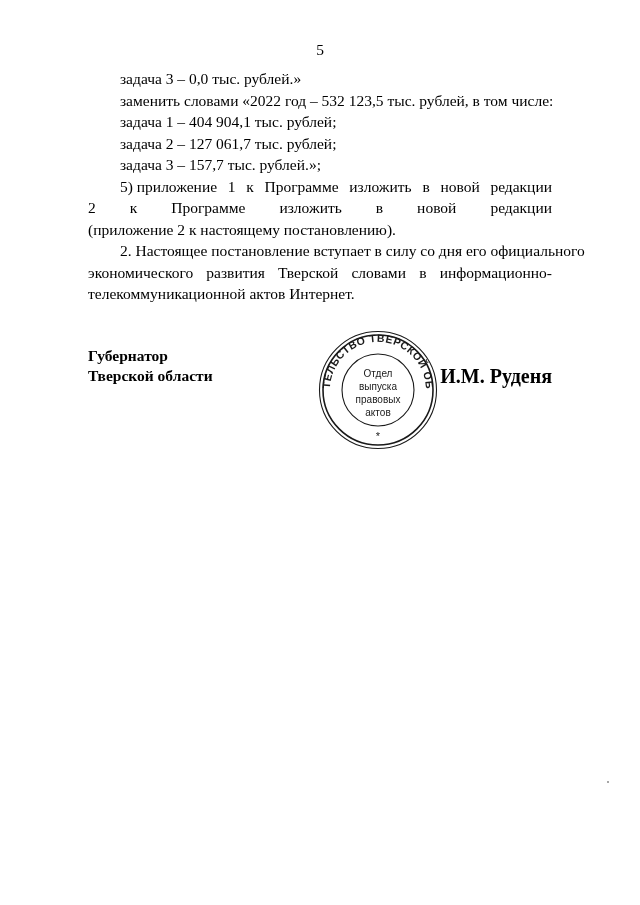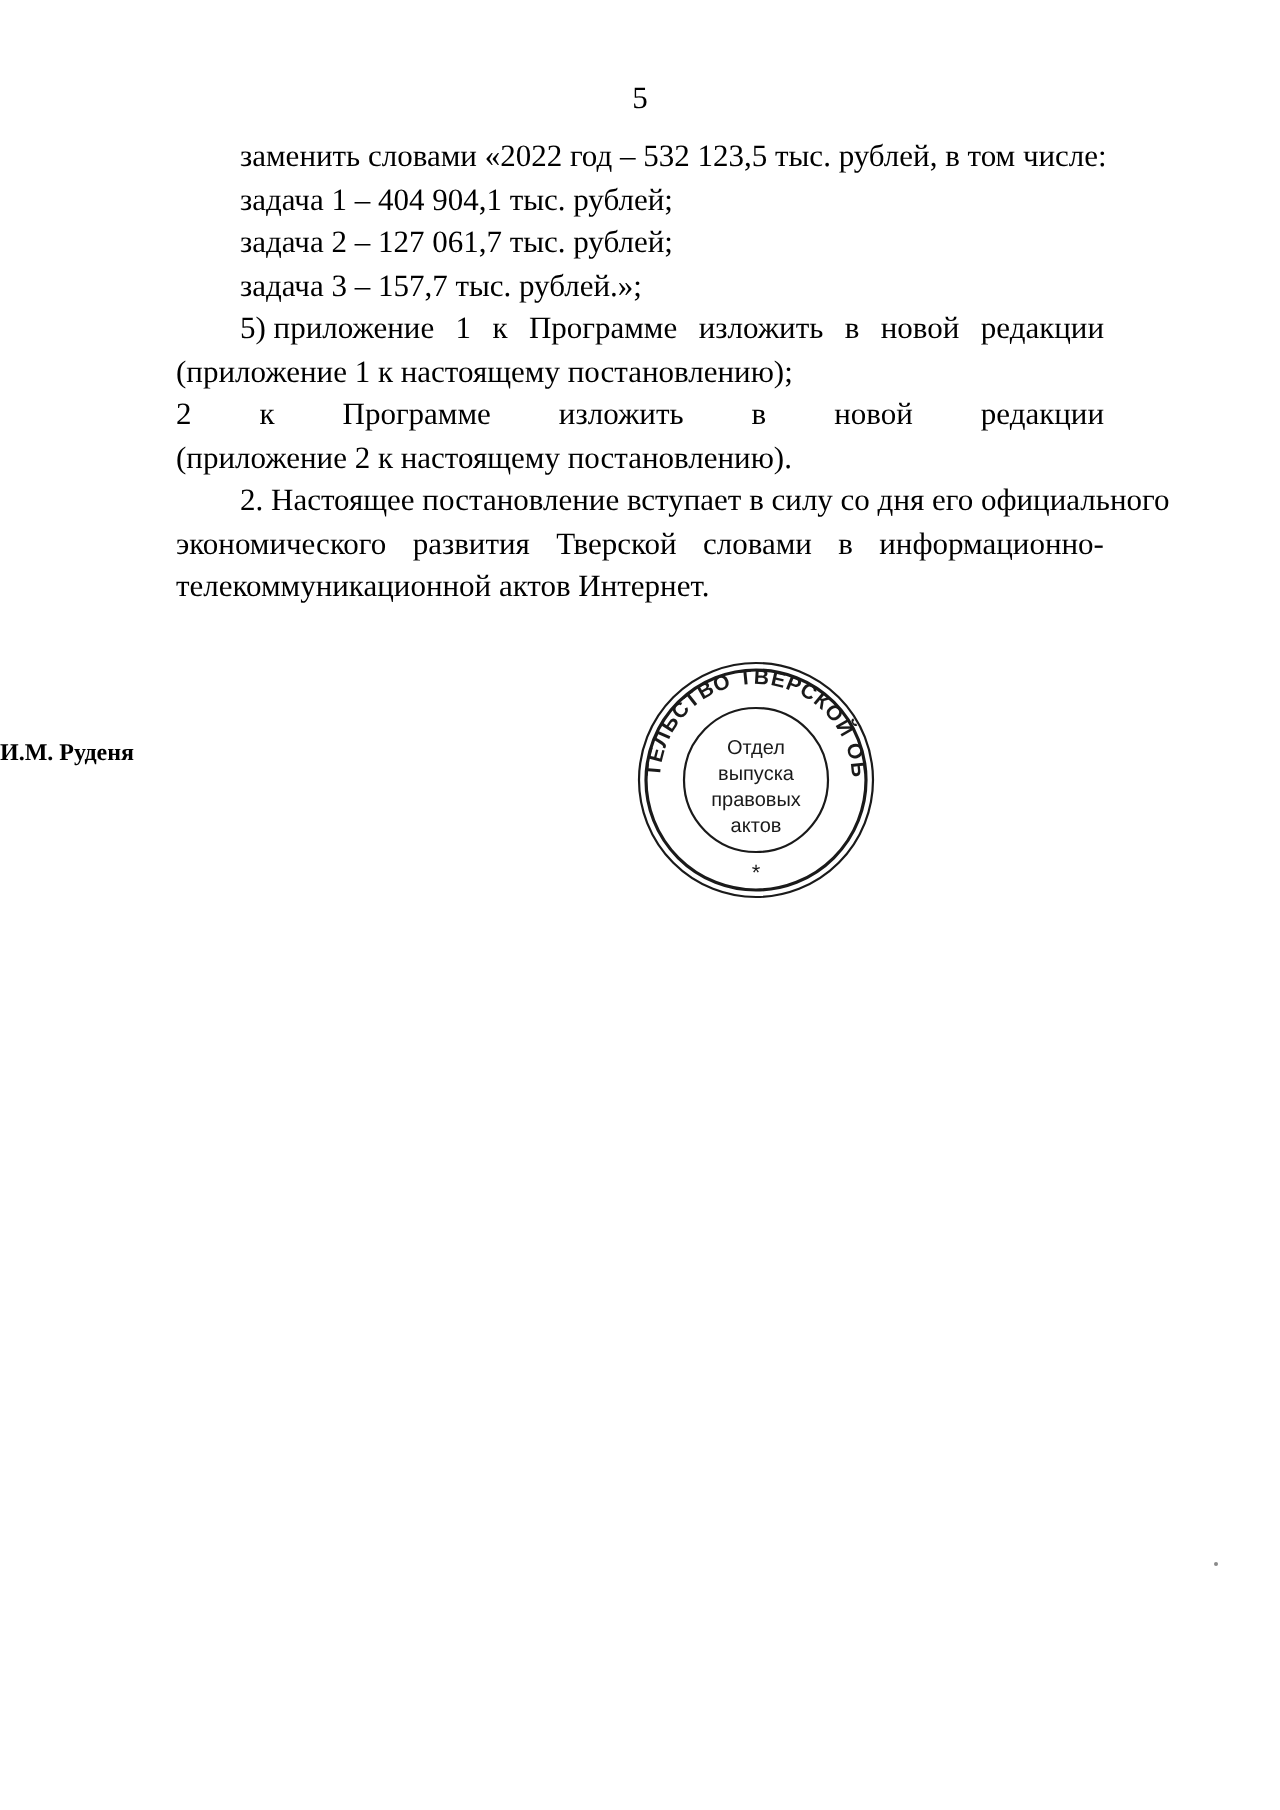--- a/index.html
+++ b/index.html
@@ -65,22 +65,23 @@
     left: 88px;
     font-weight: bold;
     font-size: 15.5px;
     line-height: 20px;
   }
   .sig-name {
     position: absolute;
     top: 366px;
     left: 0;
     width: 552px;
+    text-align: right;
     font-weight: bold;
-    font-size: 12px;
+    font-size: 20px;
     line-height: 20px;
   }
 
   
   .stamp {
     position: absolute;
     left: 318px;
     top: 330px;
     width: 120px;
     height: 120px;
@@ -99,36 +100,36 @@
 </style>
 </head>
 <body>
 
 <div class="page">
 
   <div class="page-number">5</div>
 
   <div class="body-block">
 
+    <div class="line indent">задача 3 – 0,0 тыс. рублей.»</div>
     <div class="line indent">заменить словами «2022 год – 532 123,5 тыс. рублей, в том числе:</div>
     <div class="line indent">задача 1 – 404 904,1 тыс. рублей;</div>
     <div class="line indent">задача 2 – 127 061,7 тыс. рублей;</div>
     <div class="line indent">задача 3 – 157,7 тыс. рублей.»;</div>
 
     <div class="jrow spread">
       <span class="lead">5) приложение</span>
       <span>1</span>
       <span>к</span>
       <span>Программе</span>
       <span>изложить</span>
       <span>в</span>
       <span>новой</span>
       <span>редакции</span>
     </div>
-    <div class="line">(приложение 1 к настоящему постановлению);</div>
 
     <div class="jrow spread">
       <span>2</span>
       <span>к</span>
       <span>Программе</span>
       <span>изложить</span>
       <span>в</span>
       <span>новой</span>
       <span>редакции</span>
     </div>
@@ -140,20 +141,24 @@
       <span>развития</span>
       <span>Тверской</span>
       <span>словами</span>
       <span>в</span>
       <span>информационно-</span>
     </div>
     <div class="line">телекоммуникационной актов Интернет.</div>
 
   </div>
 
+  <div class="sig-block">
+    <div>Губернатор</div>
+    <div>Тверской области</div>
+  </div>
   <div class="sig-name">И.М. Руденя</div>
 
   <div class="stamp">
     <svg width="120" height="120" viewBox="0 0 120 120" xmlns="http://www.w3.org/2000/svg">
       <defs>
         <path id="ringTop" d="M 12,60 A 48,48 0 1 1 108,60"></path>
         <path id="ringBottomMark" d="M 16,60 A 44,44 0 1 0 104,60"></path>
       </defs>
       <circle cx="60" cy="60" r="58.5" fill="none" stroke="#1a1a1a" stroke-width="1.1"></circle>
       <circle cx="60" cy="60" r="55" fill="none" stroke="#1a1a1a" stroke-width="1.6"></circle>

